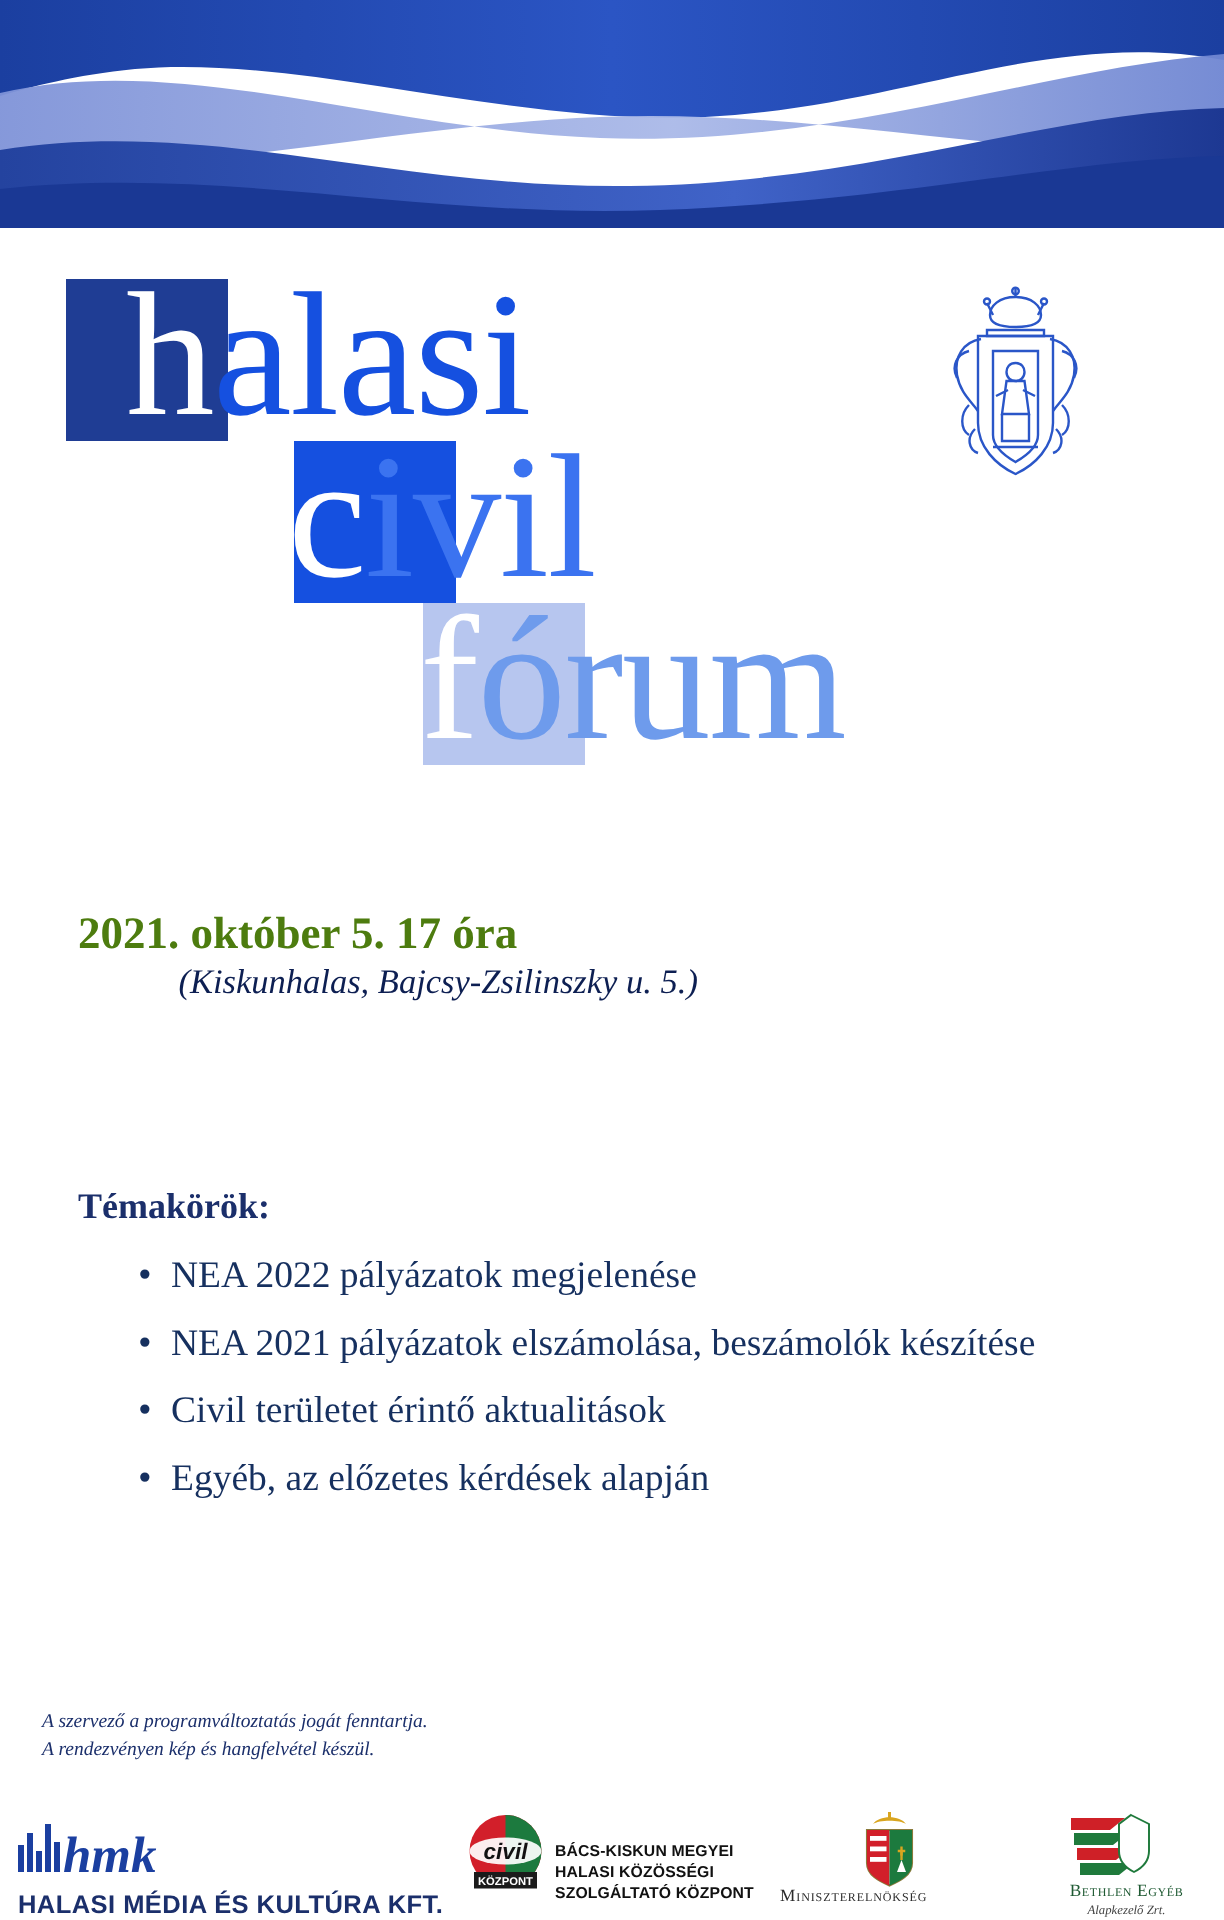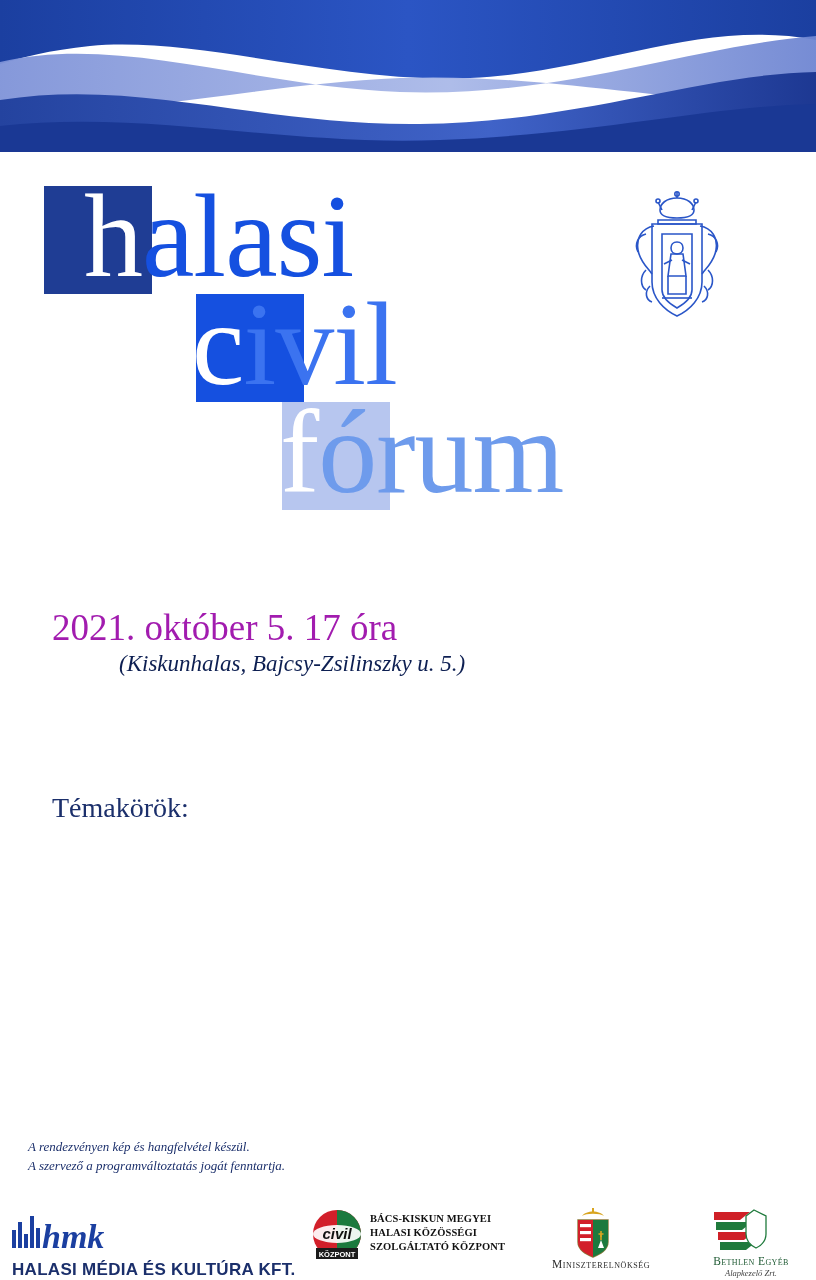--- a/index.html
+++ b/index.html
@@ -108,43 +108,43 @@
   .det-row {
     display: flex;
     align-items: baseline;
   }
   .det-label {
     width: 152px;
     font-size: 30px;
     color: #1b2f6b;
   }
   .det-value {
-    font-size: 37px;
-    font-weight: normal;
-    color: #a21caf;
+    font-size: 30px;
+    font-weight: bold;
+    color: #4d7c0f;
   }
   .det-sub {
     margin-left: 67px;
     margin-top: 2px;
     font-size: 23px;
     font-style: italic;
     font-weight: normal;
     color: #0d1f52;
   }
 
   
   .topics {
     position: absolute;
     left: 52px;
     top: 792px;
     width: 720px;
   }
   .topics-title {
-    font-size: 28px;
-    font-weight: normal;
+    font-size: 24px;
+    font-weight: bold;
     color: #1b2f6b;
     margin-bottom: 18px;
   }
   ul.topic-list {
     margin: 0;
     padding-left: 40px;
     list-style: none;
   }
   ul.topic-list li {
     position: relative;
@@ -189,32 +189,32 @@
     left: 12px; top: 64px;
     font-family: "Liberation Sans", sans-serif;
     font-size: 17px;
     font-weight: bold;
     letter-spacing: .3px;
     color: #1b2f6b;
   }
   .civilkp { left: 306px; top: 12px; }
   .civilkp-text {
     position: absolute;
-    left: 370px; top: 16px;
-    font-family: Liberation Serif, serif;
+    left: 370px; top: 32px;
+    font-family: Liberation Sans, sans-serif;
     font-size: 10.5px;
     font-weight: bold;
     line-height: 1.32;
     color: #111111;
     letter-spacing: .1px;
   }
   .miniszt { left: 568px; top: 8px; }
   .miniszt-text {
     position: absolute;
-    left: 552px; top: 62px;
+    left: 520px; top: 62px;
     font-family: "Liberation Serif", serif;
     font-size: 11.5px;
     font-variant: small-caps;
     letter-spacing: .6px;
     color: #2b2b2b;
   }
   .bgazrt { left: 710px; top: 10px; }
   .bgazrt-text {
     position: absolute;
     left: 692px; top: 58px;
@@ -304,25 +304,31 @@
 
   <div class="details">
     <div class="det-row">
       <div class="det-value">2021. október 5. 17 óra</div>
     </div>
     <div class="det-sub">(Kiskunhalas, Bajcsy-Zsilinszky u. 5.)</div>
   </div>
 
   <div class="topics">
     <div class="topics-title">Témakörök:</div>
+    <ul class="topic-list">
+      <li>NEA 2022 pályázatok megjelenése</li>
+      <li>NEA 2021 pályázatok elszámolása, beszámolók készítése</li>
+      <li>Civil területet érintő aktualitások</li>
+      <li>Egyéb, az előzetes kérdések alapján</li>
+    </ul>
   </div>
 
   <div class="disclaimer">
+    <div>A szervező a programváltoztatás jogát fenntartja.</div>
     <div>A rendezvényen kép és hangfelvétel készül.</div>
-    <div>A szervező a programváltoztatás jogát fenntartja.</div>
   </div>
 
   <div class="footer">
 
     <div class="f-logo hmk">
       <svg width="100" height="48" viewBox="0 0 100 48" xmlns="http://www.w3.org/2000/svg">
         <g fill="#1b3fa0">
           <rect x="0" y="22" width="4" height="18"></rect>
           <rect x="6" y="14" width="4" height="26"></rect>
           <rect x="12" y="26" width="4" height="14"></rect>

